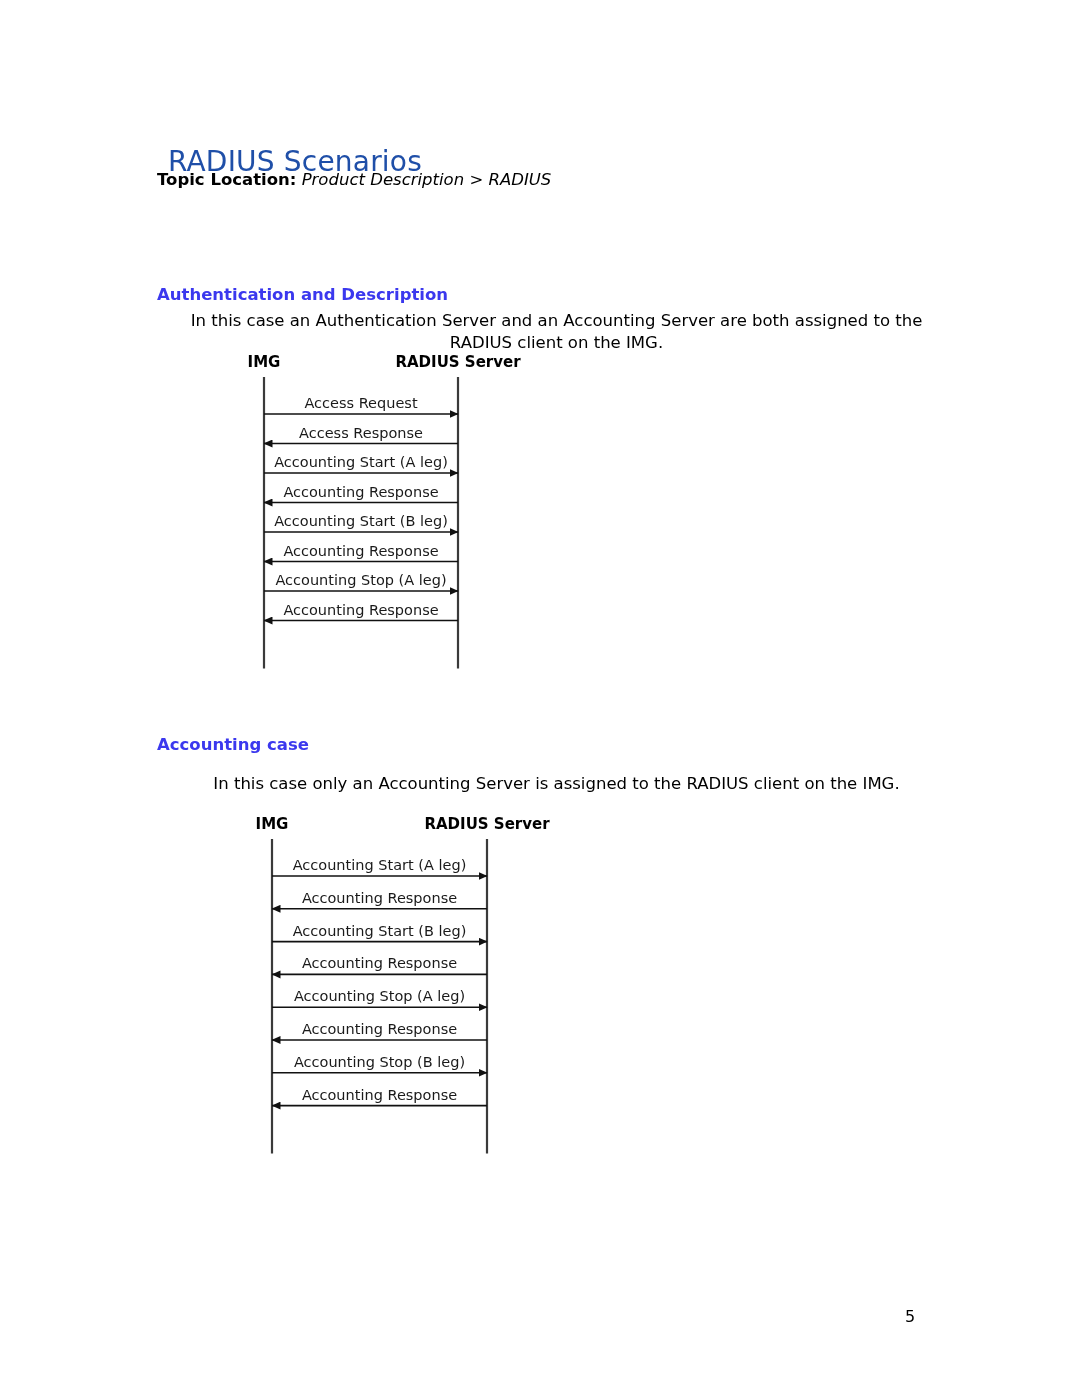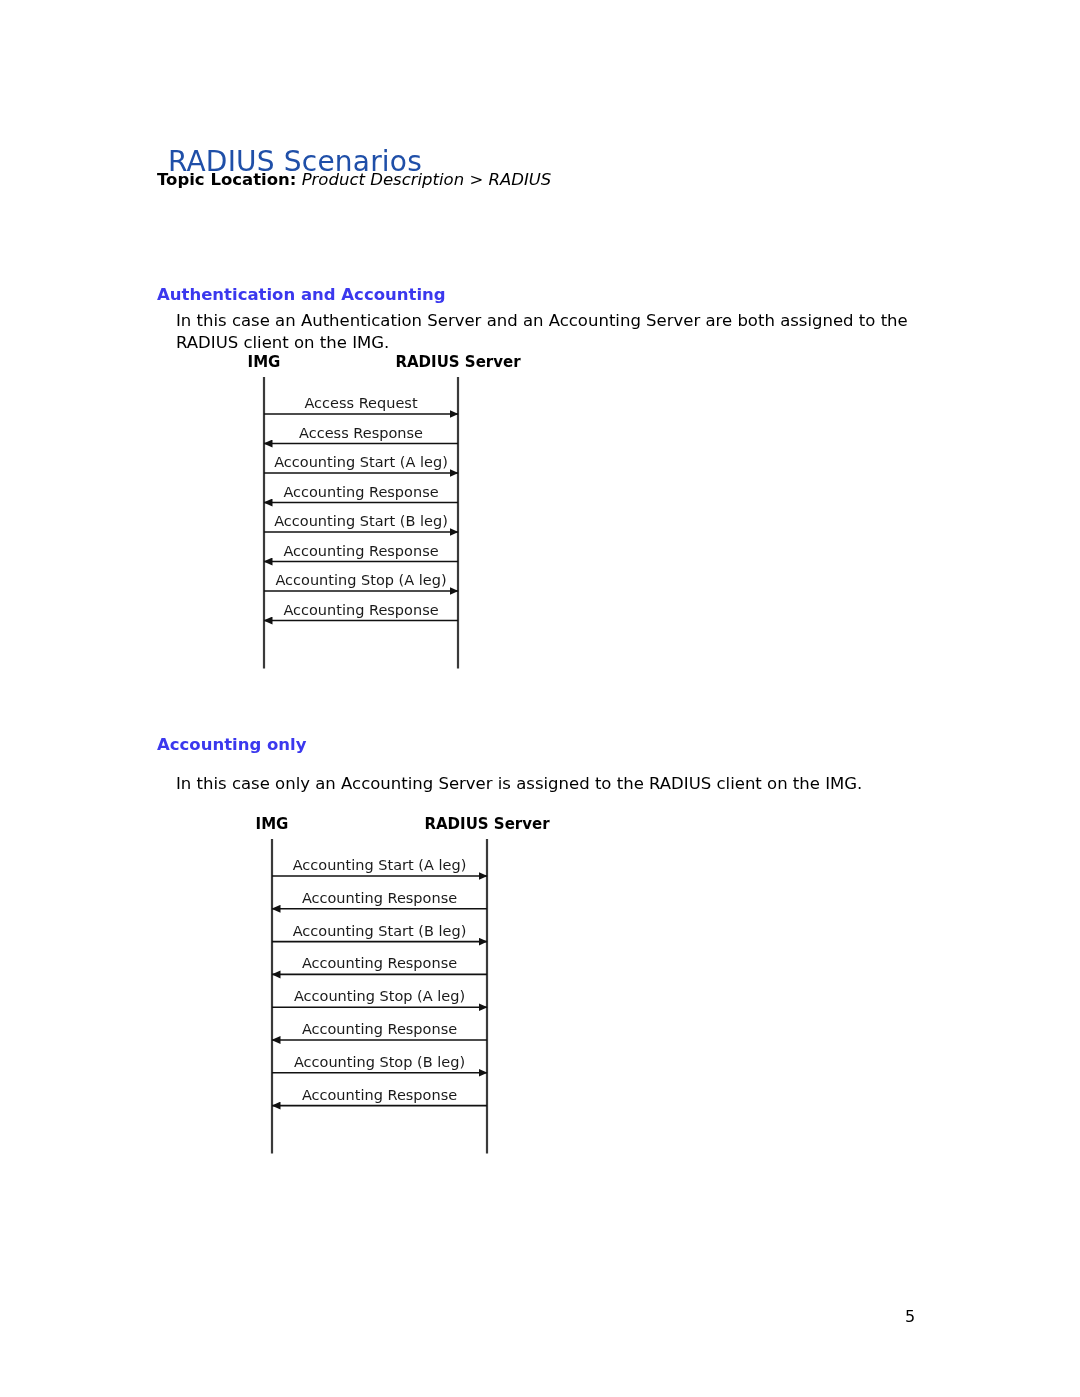--- a/index.html
+++ b/index.html
@@ -71,25 +71,26 @@
     font-size: 16.5px;
     font-weight: bold;
     color: #3B38EE;
     white-space: nowrap;
   }
   .section-heading.s1 { top: 271px; }
   .section-heading.s2 { top: 721px; }
 
   .section-para {
     position: absolute;
-    left: 176px;
+    left: 184px;
     width: 745px;
     font-size: 16.5px;
     line-height: 22px;
     color: #000000;
+    text-align: center;
   }
   .section-para.p1 { top: 293px; }
   .section-para.p2 { top: 743px; margin-top: 30px; }
 
   
   .seq-diagram {
     position: absolute;
   }
   .seq-diagram.d1 { left: 240px; top: 352px; width: 300px; height: 325px; }
   .seq-diagram.d2 { left: 248px; top: 814px; width: 330px; height: 350px; }
@@ -127,21 +128,21 @@
 <div class="page">
 
   <h1 class="doc-title">RADIUS Scenarios</h1>
 
   <div class="topic-location">
     <span class="tl-label">Topic Location:</span>
     <span class="tl-path">Product Description &gt; RADIUS</span>
   </div>
 
 
-  <h2 class="section-heading s1">Authentication and Accounting</h2>
+  <h2 class="section-heading s1">Authentication and Description</h2>
   <p class="section-para p1">In this case an Authentication Server and an Accounting Server are both assigned to the RADIUS client on the IMG.</p>
 
   <div class="seq-diagram d1">
     <svg id="svg-diagram-0" width="300" height="325" viewBox="0 0 300 325">
         <defs>
           <marker id="ah-0-r" markerWidth="9" markerHeight="9" refX="8.5" refY="4" orient="0" markerUnits="userSpaceOnUse">
             <path d="M0,0 L9,4 L0,8 Z" fill="#111111"></path>
           </marker>
           <marker id="ah-0-l" markerWidth="9" markerHeight="9" refX="0.5" refY="4" orient="0" markerUnits="userSpaceOnUse">
             <path d="M9,0 L0,4 L9,8 Z" fill="#111111"></path>
@@ -163,21 +164,21 @@
         <text x="121" y="174" text-anchor="middle" class="msg-label">Accounting Start (B leg)</text>
         <line x1="218" y1="209.5" x2="24" y2="209.5" stroke="#111111" stroke-width="1.6" marker-end="url(#ah-0-l)"></line>
         <text x="121" y="203.5" text-anchor="middle" class="msg-label">Accounting Response</text>
         <line x1="24" y1="239" x2="218" y2="239" stroke="#111111" stroke-width="1.6" marker-end="url(#ah-0-r)"></line>
         <text x="121" y="233" text-anchor="middle" class="msg-label">Accounting Stop (A leg)</text>
         <line x1="218" y1="268.5" x2="24" y2="268.5" stroke="#111111" stroke-width="1.6" marker-end="url(#ah-0-l)"></line>
         <text x="121" y="262.5" text-anchor="middle" class="msg-label">Accounting Response</text>
       </svg>
   </div>
 
-  <h2 class="section-heading s2">Accounting only</h2>
+  <h2 class="section-heading s2">Accounting case</h2>
   <p class="section-para p2">In this case only an Accounting Server is assigned to the RADIUS client on the IMG.</p>
 
   <div class="seq-diagram d2">
     <svg id="svg-diagram-1" width="330" height="350" viewBox="0 0 330 350">
         <defs>
           <marker id="ah-1-r" markerWidth="9" markerHeight="9" refX="8.5" refY="4" orient="0" markerUnits="userSpaceOnUse">
             <path d="M0,0 L9,4 L0,8 Z" fill="#111111"></path>
           </marker>
           <marker id="ah-1-l" markerWidth="9" markerHeight="9" refX="0.5" refY="4" orient="0" markerUnits="userSpaceOnUse">
             <path d="M9,0 L0,4 L9,8 Z" fill="#111111"></path>

